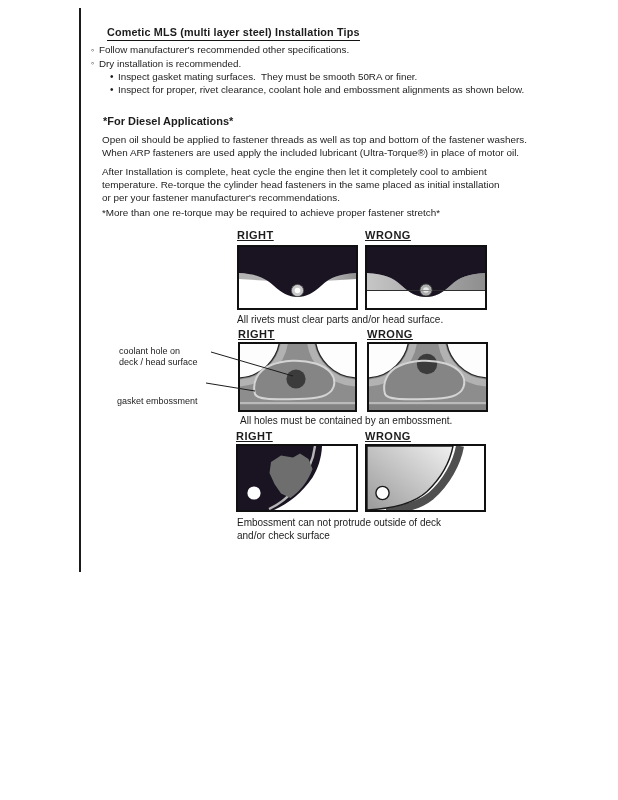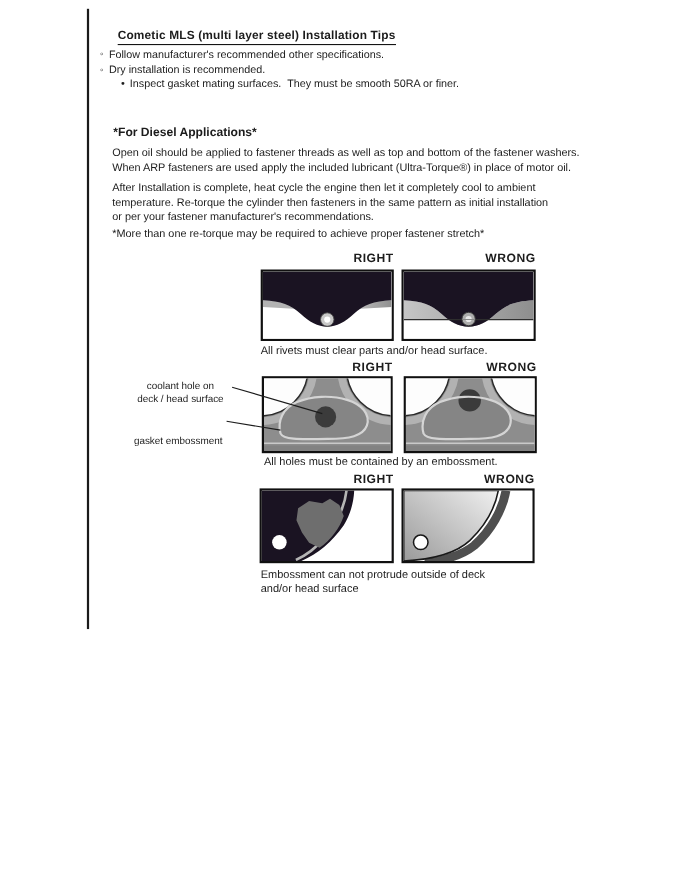--- a/index.html
+++ b/index.html
@@ -11,56 +11,57 @@
              border-bottom:1.6px solid #141414;padding-bottom:2px;white-space:pre;display:inline-block;}
   .tips{left:91px;top:43px;font-size:9.8px;line-height:13.1px;}
   .tips-line{white-space:pre;}
   .m1{display:inline-block;width:8px;font-size:9px;vertical-align:0.5px;}
   .b2{padding-left:19px;}
   .m2{display:inline-block;width:8px;font-size:10px;}
   .sect-head{left:103px;top:115px;font-size:11px;font-weight:bold;white-space:pre;}
   .para{left:102px;font-size:9.9px;line-height:13.2px;}
   .para > div{white-space:pre;}
   .p1{top:133px;} .p2{top:165px;} .pnote{top:206px;white-space:pre;font-size:9.9px;}
-  .rw-label{font-size:11px;font-weight:bold;letter-spacing:.5px;text-align:right;white-space:pre;}
+  .rw-label{font-size:11px;font-weight:bold;letter-spacing:.5px;text-align:left;white-space:pre;text-decoration:underline;}
   .figbox{border:2px solid #101010;background:#fff;box-sizing:border-box;}
   .figbox svg{display:block;}
   .caption{font-size:10px;line-height:13px;white-space:pre;}
   .caption > div{white-space:pre;}
-  .callout{font-size:9px;line-height:11px;text-align:center;}
+  .callout{font-size:9px;line-height:11px;text-align:left;}
   .callout > div{white-space:pre;}
   .legal{left:104px;top:574px;width:430px;font-size:5.6px;line-height:6.45px;color:#2a2a2a;}
   .legal-head{font-size:5.8px;font-weight:bold;margin-bottom:6.5px;white-space:pre;}
   .legal-block{margin-bottom:6.5px;}
   .legal-block > div{white-space:pre;}
   .footer-code{left:387px;top:761px;font-size:11px;letter-spacing:.3px;white-space:pre;color:#222;}
 </style>
 </head>
 <body>
 
 <div class="page">
 
   <div class="abs edge-rule"></div>
 
   <div class="abs doc-title">Cometic MLS (multi layer steel) Installation Tips</div>
 
   <div class="abs tips">
     <div class="tips-line"><span class="m1">◦</span><span>Follow manufacturer's recommended other specifications.</span></div>
     <div class="tips-line"><span class="m1">◦</span><span>Dry installation is recommended.</span></div>
     <div class="tips-line b2"><span class="m2">•</span><span>Inspect gasket mating surfaces.  They must be smooth 50RA or finer.</span></div>
+    <div class="tips-line b2"><span class="m2">•</span><span>Inspect for proper, rivet clearance, coolant hole and embossment alignments as shown below.</span></div>
   </div>
 
   <div class="abs sect-head">*For Diesel Applications*</div>
   <div class="abs para p1">
       <div>Open oil should be applied to fastener threads as well as top and bottom of the fastener washers.</div>
       <div>When ARP fasteners are used apply the included lubricant (Ultra-Torque®) in place of motor oil.</div>
     </div>
   <div class="abs para p2">
       <div>After Installation is complete, heat cycle the engine then let it completely cool to ambient</div>
-      <div>temperature. Re-torque the cylinder then fasteners in the same pattern as initial installation</div>
+      <div>temperature. Re-torque the cylinder head fasteners in the same placed as initial installation</div>
       <div>or per your fastener manufacturer's recommendations.</div>
     </div>
   <div class="abs para pnote">*More than one re-torque may be required to achieve proper fastener stretch*</div>
 
   <div class="abs rw-label" style="left:237px;top:229px;width:121px;">RIGHT</div>
   <div class="abs rw-label" style="left:365px;top:229px;width:122px;">WRONG</div>
 
   <div class="abs figbox" style="left:237px;top:245px;width:121px;height:65px;">
     <svg width="117" height="61" viewBox="0 0 117 61">
       <defs>
@@ -164,21 +165,21 @@
             <stop offset="1" stop-color="#9e9e9e"></stop>
         </linearGradient>
       </defs>
       <rect x="0" y="0" width="117" height="64" fill="#ffffff"></rect>
       <path d="M93,0 C90,17 79.5,36.5 64,50 C52,59.5 37,63.5 19,64" fill="none" stroke="#4f4f4f" stroke-width="8"></path>
       <path d="M0,0 H86 C83,16 74,32 60,45.5 C47.5,57 29,62.5 0,64 Z" fill="url(#d3g)" stroke="#191919" stroke-width="1.4"></path>
       <circle cx="15.5" cy="47" r="6.6" fill="#ffffff" stroke="#191919" stroke-width="1.4"></circle>
     </svg>
   </div>
 
-  <div class="abs caption" style="left:237px;top:516px;"><div>Embossment can not protrude outside of deck</div><div>and/or head surface</div></div>
+  <div class="abs caption" style="left:237px;top:516px;"><div>Embossment can not protrude outside of deck</div><div>and/or check surface</div></div>
 
   <div class="abs legal">
     <div class="legal-head">Warranty Disclaimer*</div>
     <div class="legal-block">
         <div>Due to the nature of performance applications, the parts in this catalog are sold without any express warranty or any implied warranty of merchantability or</div>
         <div>fitness for a particular purpose.  Cometic Gasket Inc., shall not, under any circumstances, be liable for any special, incidental or consequential damages,</div>
         <div>including, person, party or property, but not limited to, damage, or loss of property or equipment, loss of profits or revenue, cost of purchased or replacement</div>
         <div>goods, or claims of customers of the purchase, which may arise and/or result from sale, installation or use of these parts.  Installation of these parts could</div>
         <div>adversely affect the motor manufacturers warranty coverage.</div>
       </div>

